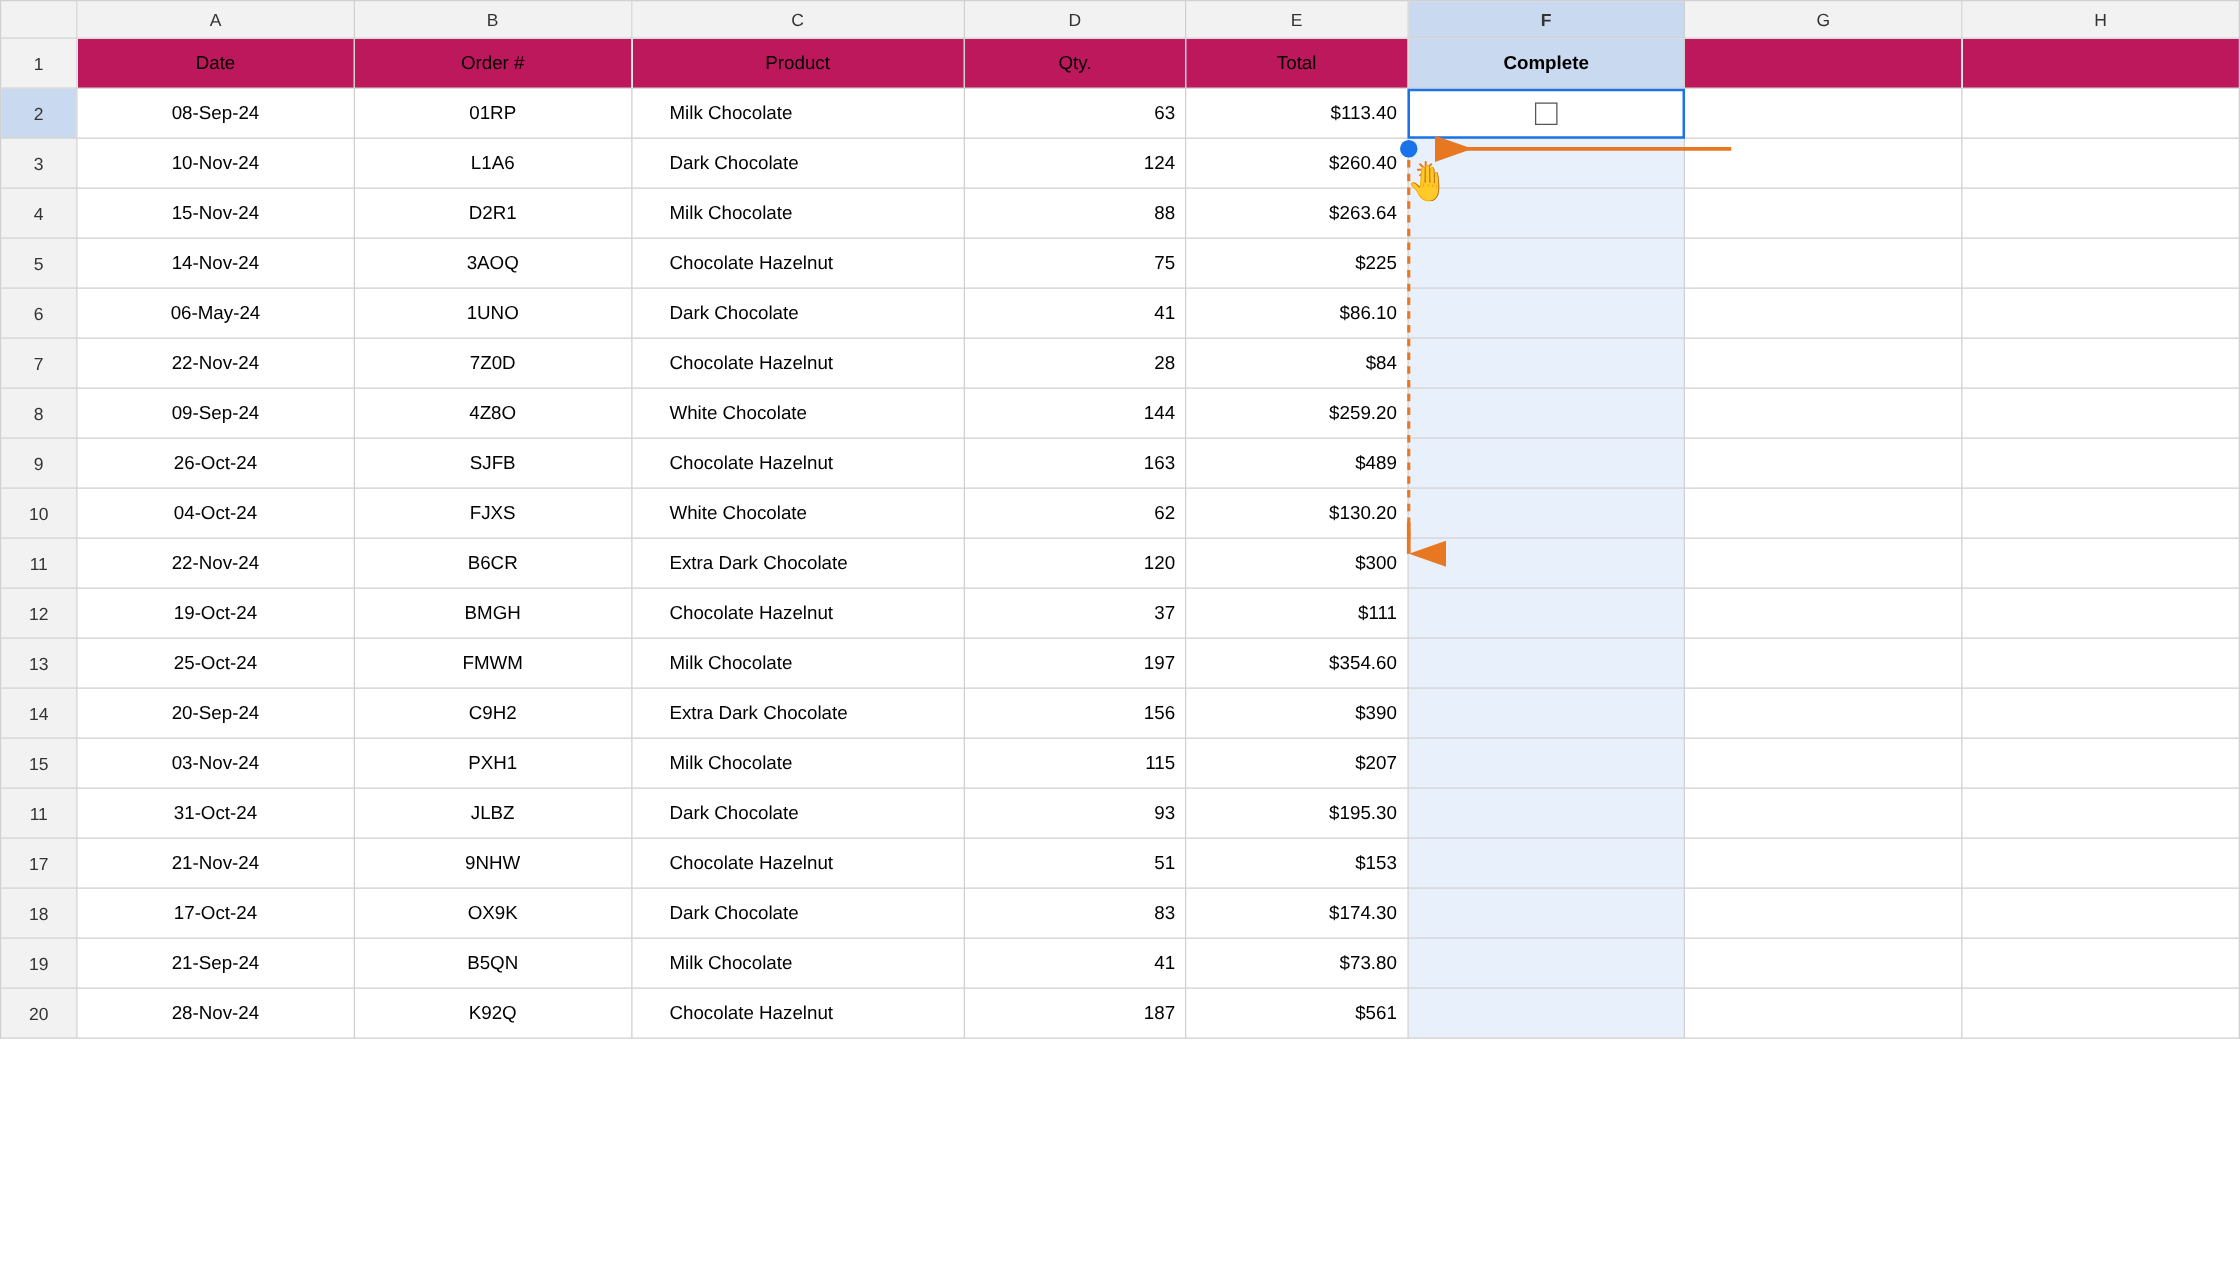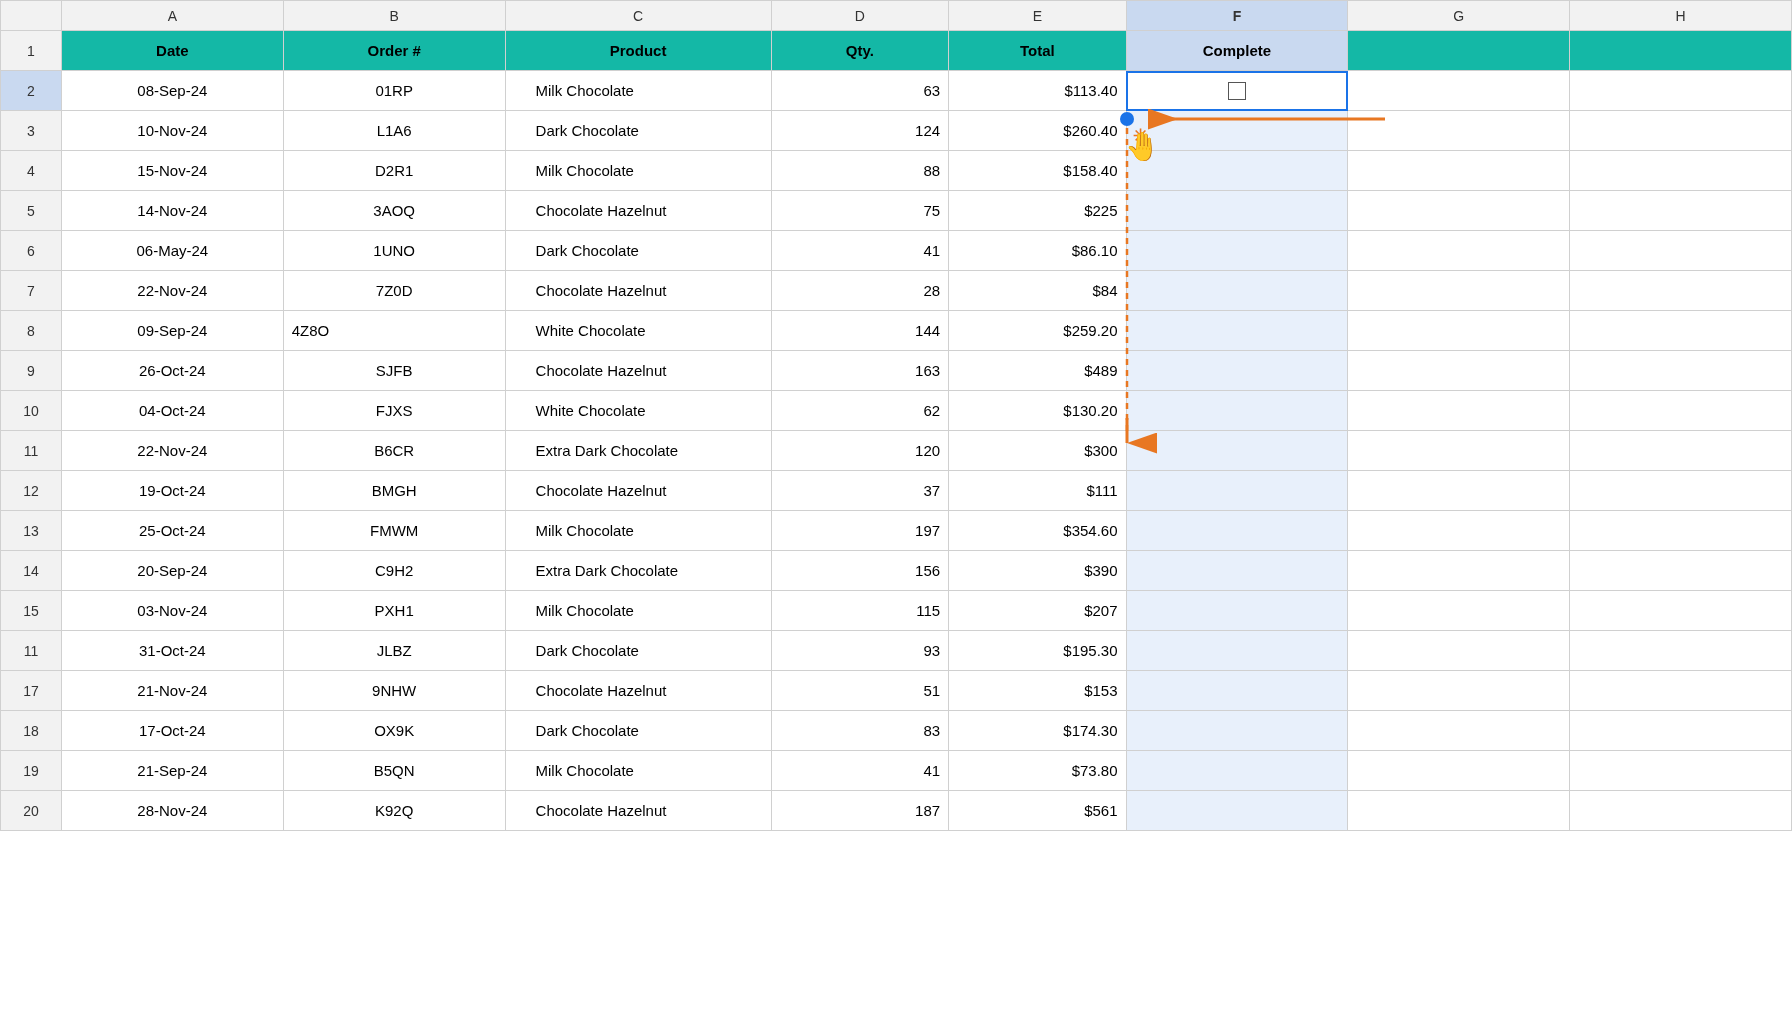--- a/index.html
+++ b/index.html
@@ -63,22 +63,22 @@
       background: #f2f2f2;
       color: #333;
       font-size: 14px;
       font-weight: normal;
       text-align: center;
       border: 1px solid #d0d0d0;
     }
 
     
     .data-header {
-      font-weight: bold;
-      background: #14b8a6;
+      font-weight: normal;
+      background: #be185d;
       text-align: center;
     }
 
     
     .data-cell {
       text-align: left;
       background: #fff;
     }
 
     .num-cell {
@@ -197,21 +197,21 @@
           <td style="text-align: center; background: rgb(232, 240, 251);"></td>
           <td class="data-cell"></td>
           <td class="data-cell"></td>
         </tr>
         <tr>
           <td class="row-num-cell">4</td>
           <td class="data-cell" style="text-align: center;">15-Nov-24</td>
           <td class="data-cell" style="text-align: center;">D2R1</td>
           <td class="data-cell" style="text-align: left; padding-left: 30px;">Milk Chocolate</td>
           <td class="num-cell">88</td>
-          <td class="num-cell">$158.40</td>
+          <td class="num-cell">$263.64</td>
           <td style="text-align: center; background: rgb(232, 240, 251);"></td>
           <td class="data-cell"></td>
           <td class="data-cell"></td>
         </tr>
         <tr>
           <td class="row-num-cell">5</td>
           <td class="data-cell" style="text-align: center;">14-Nov-24</td>
           <td class="data-cell" style="text-align: center;">3AOQ</td>
           <td class="data-cell" style="text-align: left; padding-left: 30px;">Chocolate Hazelnut</td>
           <td class="num-cell">75</td>
@@ -238,21 +238,21 @@
           <td class="data-cell" style="text-align: left; padding-left: 30px;">Chocolate Hazelnut</td>
           <td class="num-cell">28</td>
           <td class="num-cell">$84</td>
           <td style="text-align: center; background: rgb(232, 240, 251);"></td>
           <td class="data-cell"></td>
           <td class="data-cell"></td>
         </tr>
         <tr>
           <td class="row-num-cell">8</td>
           <td class="data-cell" style="text-align: center;">09-Sep-24</td>
-          <td class="data-cell" style="">4Z8O</td>
+          <td class="data-cell" style="text-align: center;">4Z8O</td>
           <td class="data-cell" style="text-align: left; padding-left: 30px;">White Chocolate</td>
           <td class="num-cell">144</td>
           <td class="num-cell">$259.20</td>
           <td style="text-align: center; background: rgb(232, 240, 251);"></td>
           <td class="data-cell"></td>
           <td class="data-cell"></td>
         </tr>
         <tr>
           <td class="row-num-cell">9</td>
           <td class="data-cell" style="text-align: center;">26-Oct-24</td>

